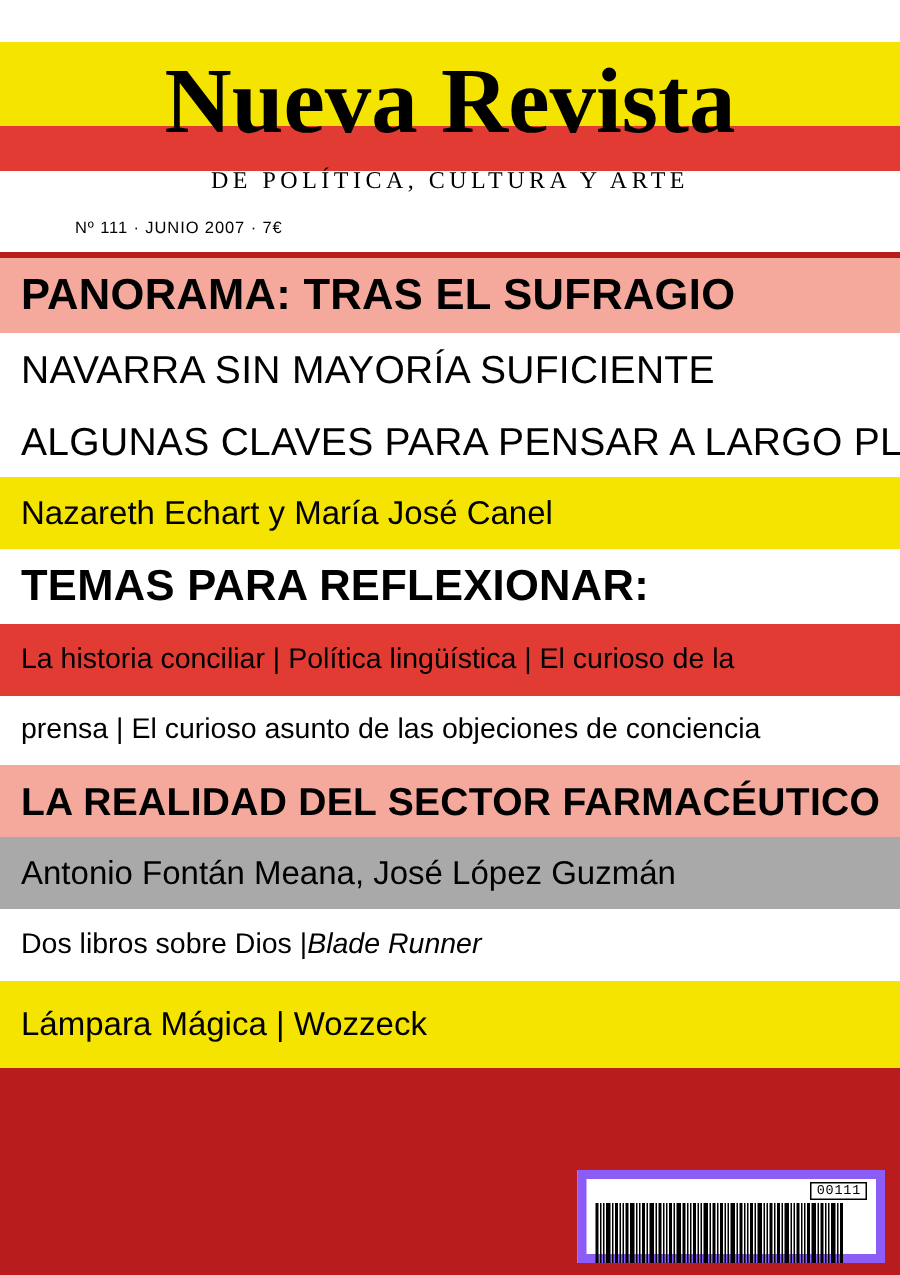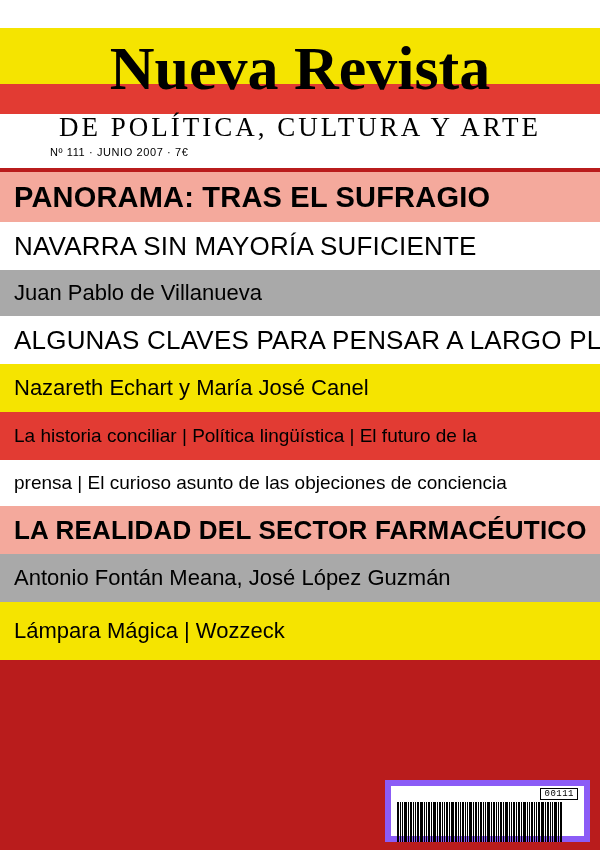--- a/index.html
+++ b/index.html
@@ -57,21 +57,21 @@
     color: #000000;
     z-index: 3;
   }
   .subtitle {
     position: absolute;
     left: 0;
     top: 112px;
     width: 600px;
     text-align: center;
     font-family: "Liberation Serif", serif;
-    font-size: 27px;
+    font-size: 16px;
     letter-spacing: 3.0px;
     color: #000000;
     z-index: 3;
   }
   .issue {
     position: absolute;
     left: 50px;
     top: 146px;
     font-family: "Liberation Sans", sans-serif;
     font-size: 11px;
@@ -187,40 +187,44 @@
     <div class="issue">Nº 111 · JUNIO 2007 · 7€</div>
   </div>
 
   <div class="lines" id="lines">
       <div class="line bg-pink head-big" style="height: 50px;">
         <span>PANORAMA: TRAS EL SUFRAGIO</span>
       </div>
       <div class="line bg-white head-mid" style="height: 48px; align-items: center;">
         <span>NAVARRA SIN MAYORÍA SUFICIENTE</span>
       </div>
-      <div class="line bg-grey name" style="height: 46px;">
-        <span>Juan Pablo de Villanueva</span>
-      </div>
       <div class="line bg-white head-mid" style="height: 48px;">
         <span>ALGUNAS CLAVES PARA PENSAR A LARGO PLAZO</span>
       </div>
       <div class="line bg-yellow name" style="height: 48px;">
         <span>Nazareth Echart y María José Canel</span>
       </div>
+      <div class="line bg-white head-big" style="height: 50px;">
+        <span>TEMAS PARA REFLEXIONAR:</span>
+      </div>
       <div class="line bg-red small" style="height: 48px;">
-        <span>La historia conciliar | Política lingüística | El futuro de la</span>
+        <span>La historia conciliar | Política lingüística | El curioso de la</span>
       </div>
       <div class="line bg-white small" style="height: 46px;">
         <span>prensa | El curioso asunto de las objeciones de conciencia</span>
       </div>
       <div class="line bg-pink head-mid-b" style="height: 48px;">
         <span>LA REALIDAD DEL SECTOR FARMACÉUTICO</span>
       </div>
       <div class="line bg-grey name" style="height: 48px;">
         <span>Antonio Fontán Meana, José López Guzmán</span>
+      </div>
+      <div class="line bg-white small" style="height: 48px;">
+        <span>Dos libros sobre Dios | </span>
+        <span class="ital">Blade Runner</span>
       </div>
       <div class="line bg-yellow name" style="height: 58px;">
         <span>Lámpara Mágica | Wozzeck</span>
       </div>
     </div>
 
   <div class="barcode-wrap">
     <div class="barcode-top">00111</div>
     <div class="bars" id="bars">
         <span style="width: 2px;"></span>

